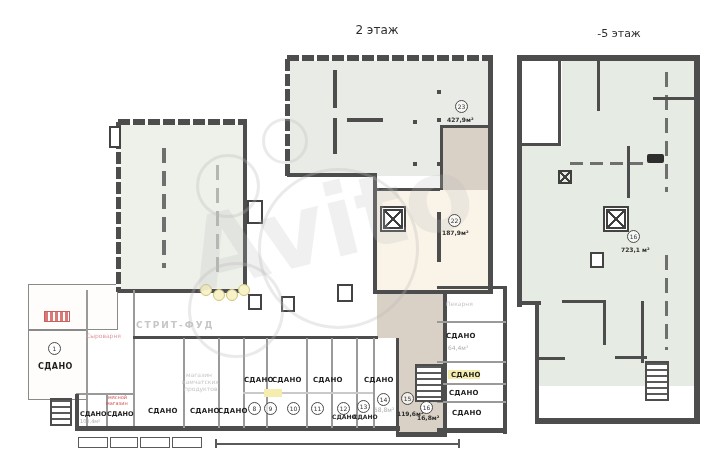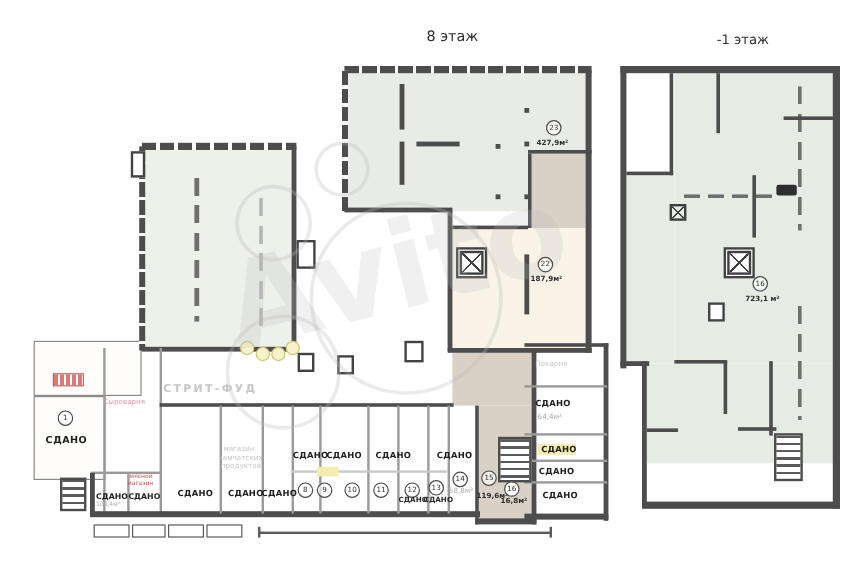--- a/index.html
+++ b/index.html
@@ -50,22 +50,22 @@
 <body>
 
 <div id="root">
 
   <div class="wmc" style="left:258px;top:168px;width:155px;height:155px"></div>
   <div class="wmc" style="left:196px;top:154px;width:58px;height:58px"></div>
   <div class="wmc" style="left:188px;top:262px;width:90px;height:90px"></div>
   <div class="wmc" style="left:262px;top:118px;width:40px;height:40px"></div>
   <div class="wmt" style="left:185px;top:165px">Avito</div>
 
-  <div class="t title" style="left:347px;top:23px;width:60px;text-align:center">8 этаж</div>
-  <div class="t title" style="left:589px;top:27px;width:60px;text-align:center;font-size:11px">-1 этаж</div>
+  <div class="t title" style="left:347px;top:23px;width:60px;text-align:center">2 этаж</div>
+  <div class="t title" style="left:589px;top:27px;width:60px;text-align:center;font-size:11px">-5 этаж</div>
 
   <div class="fill" style="left:287px;top:59px;width:203px;height:117px;background:#e9ece6"></div>
   <div class="hatch" style="left:287px;top:55px;width:206px;height:6px"></div>
   <div class="hatchv" style="left:285px;top:59px;width:5px;height:117px"></div>
   <div class="w" style="left:488px;top:59px;width:5px;height:235px"></div>
   <div class="w" style="left:287px;top:173px;width:90px;height:4px"></div>
   <div class="w" style="left:333px;top:70px;width:4px;height:38px"></div>
   <div class="w" style="left:333px;top:118px;width:4px;height:36px"></div>
   <div class="w" style="left:347px;top:118px;width:36px;height:4px"></div>
   <div class="w" style="left:413px;top:120px;width:4px;height:4px"></div>

